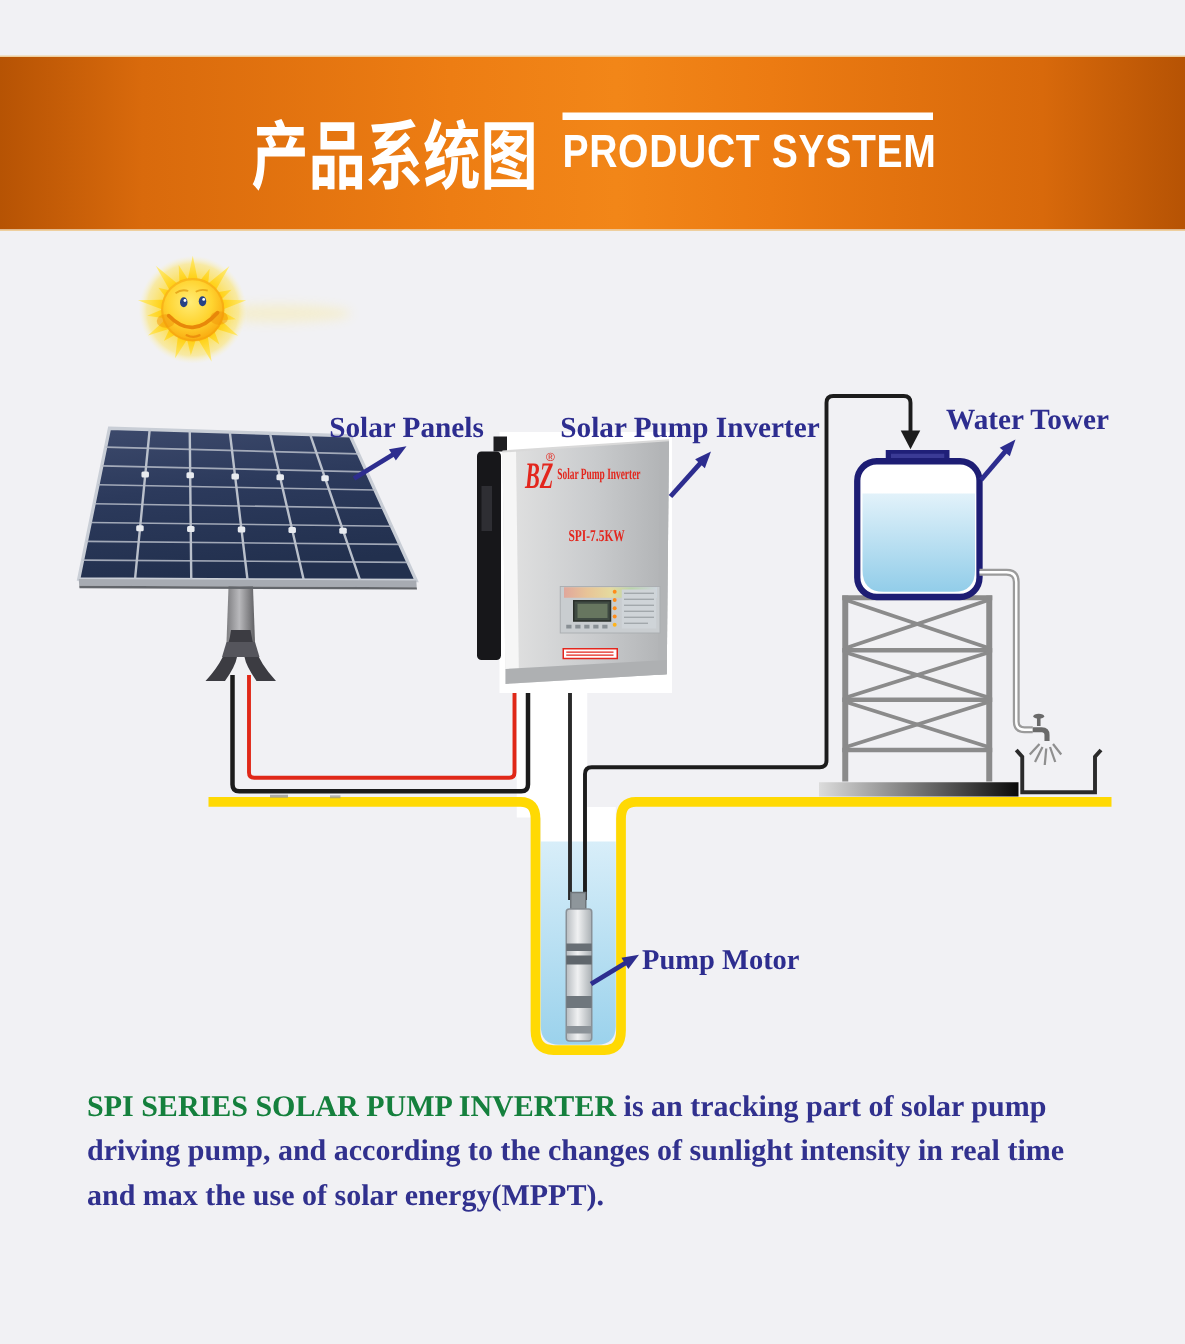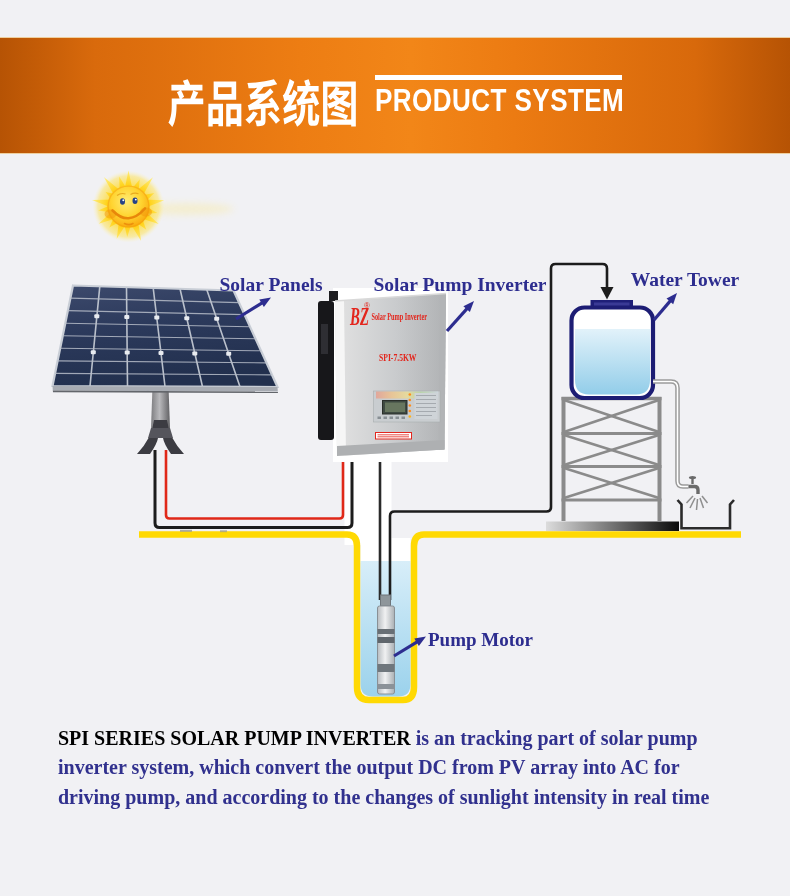--- a/index.html
+++ b/index.html
@@ -19,21 +19,21 @@
     font-family:"Liberation Sans",sans-serif;transform:scaleX(0.841);transform-origin:left center;}
 
   
   .diagram{position:absolute;left:0;top:0;}
 
   
   .desc{position:absolute;left:58px;top:723.5px;width:726px;
     font-family:"Liberation Serif",serif;font-weight:bold;font-size:20px;
     line-height:29.6px;color:#31318e;}
   .desc .line{white-space:nowrap;}
-  .desc .hl{color:#000000;}
+  .desc .hl{color:#15803d;}
 </style>
 </head>
 <body>
 
 <div class="page">
 
   <div class="banner">
     <div class="title-cn-hidden">产品系统图</div>
     <svg class="title-cn-svg" width="790" height="160" viewBox="0 0 790 160">
       <g fill="#ffffff" transform="translate(167.5,84) scale(0.0382,-0.05)">
@@ -307,17 +307,17 @@
     <g fill="#2d2d8f">
       <polygon points="271,297.5 263.9,307 259.3,299.5"></polygon>
       <polygon points="474,301 469.9,312.1 463.4,306.2"></polygon>
       <polygon points="677,293 673.2,304.2 666.5,298.5"></polygon>
       <polygon points="426,636.5 418.9,646 414.3,638.5"></polygon>
     </g>
   </svg>
 
   <div class="desc">
     <div class="line"><span class="hl">SPI SERIES SOLAR PUMP INVERTER</span><span> is an tracking part of solar pump</span></div>
-    <div class="line">inverter system, which convert the output DC from PV array into AC for</div>
     <div class="line">driving pump, and according to the changes of sunlight intensity in real time</div>
+    <div class="line">and max the use of solar energy(MPPT).</div>
   </div>
 
 </div>
 
 </body></html>

